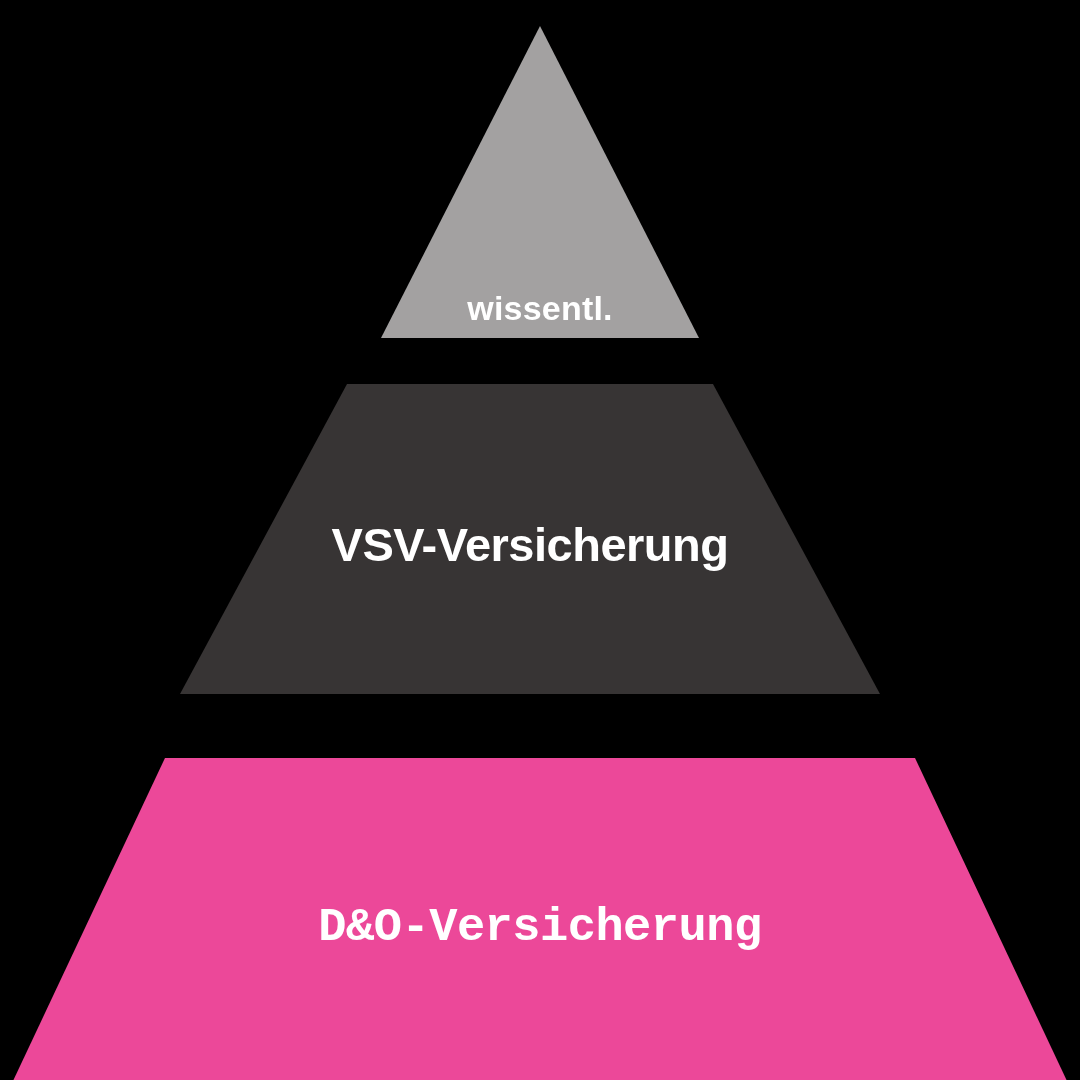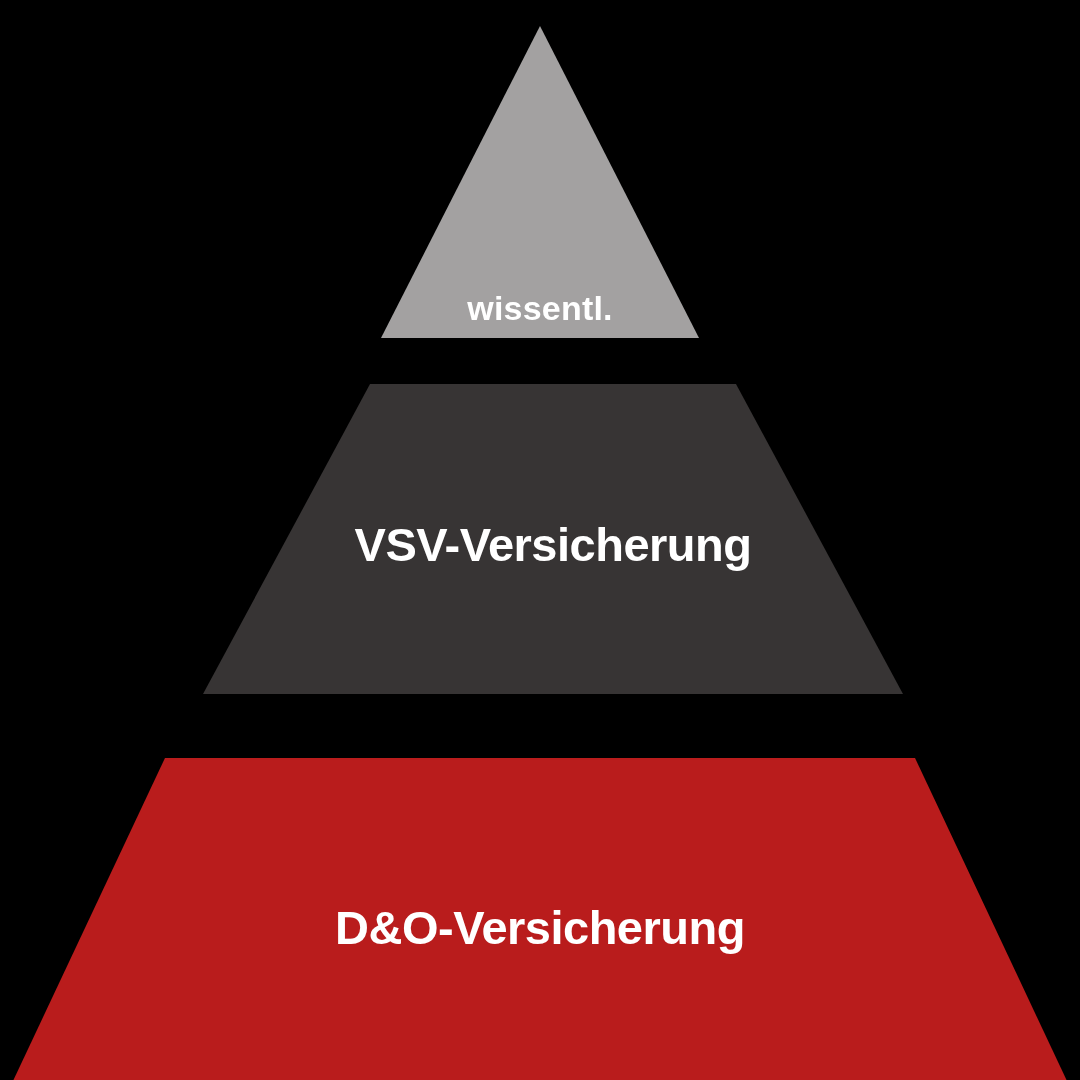--- a/index.html
+++ b/index.html
@@ -25,21 +25,21 @@
     left: 381px;
     top: 10px;
     width: 318px;
     height: 312px;
     clip-path: polygon(50% 0%, 100% 100%, 0% 100%);
     justify-content: flex-end;
     padding-bottom: 6px;
     box-sizing: border-box;
   }
   .tier-middle {
-    left: 203px;
+    left: 180px;
     top: 368px;
     width: 700px;
     height: 310px;
     clip-path: polygon(23.86% 0%, 76.14% 0%, 100% 100%, 0% 100%);
   }
   .tier-bottom {
     left: 13px;
     top: 742px;
     width: 1054px;
     height: 323px;
@@ -75,17 +75,17 @@
   <div class="tier tier-top" style="background: rgb(163, 161, 161);">
     <div class="tier-label">
       <span class="label-line">wissentl.</span>
     </div>
   </div>
 
   <div class="tier tier-middle" style="background: rgb(55, 52, 52);">
     <div class="tier-label">VSV-Versicherung</div>
   </div>
 
-  <div class="tier tier-bottom" style="background: #b91c1c;">
+  <div class="tier tier-bottom" style="background: #ec4899; font-family: Liberation Mono, monospace;">
     <div class="tier-label">D&amp;O-Versicherung</div>
   </div>
 
 </div>
 
 </body></html>

